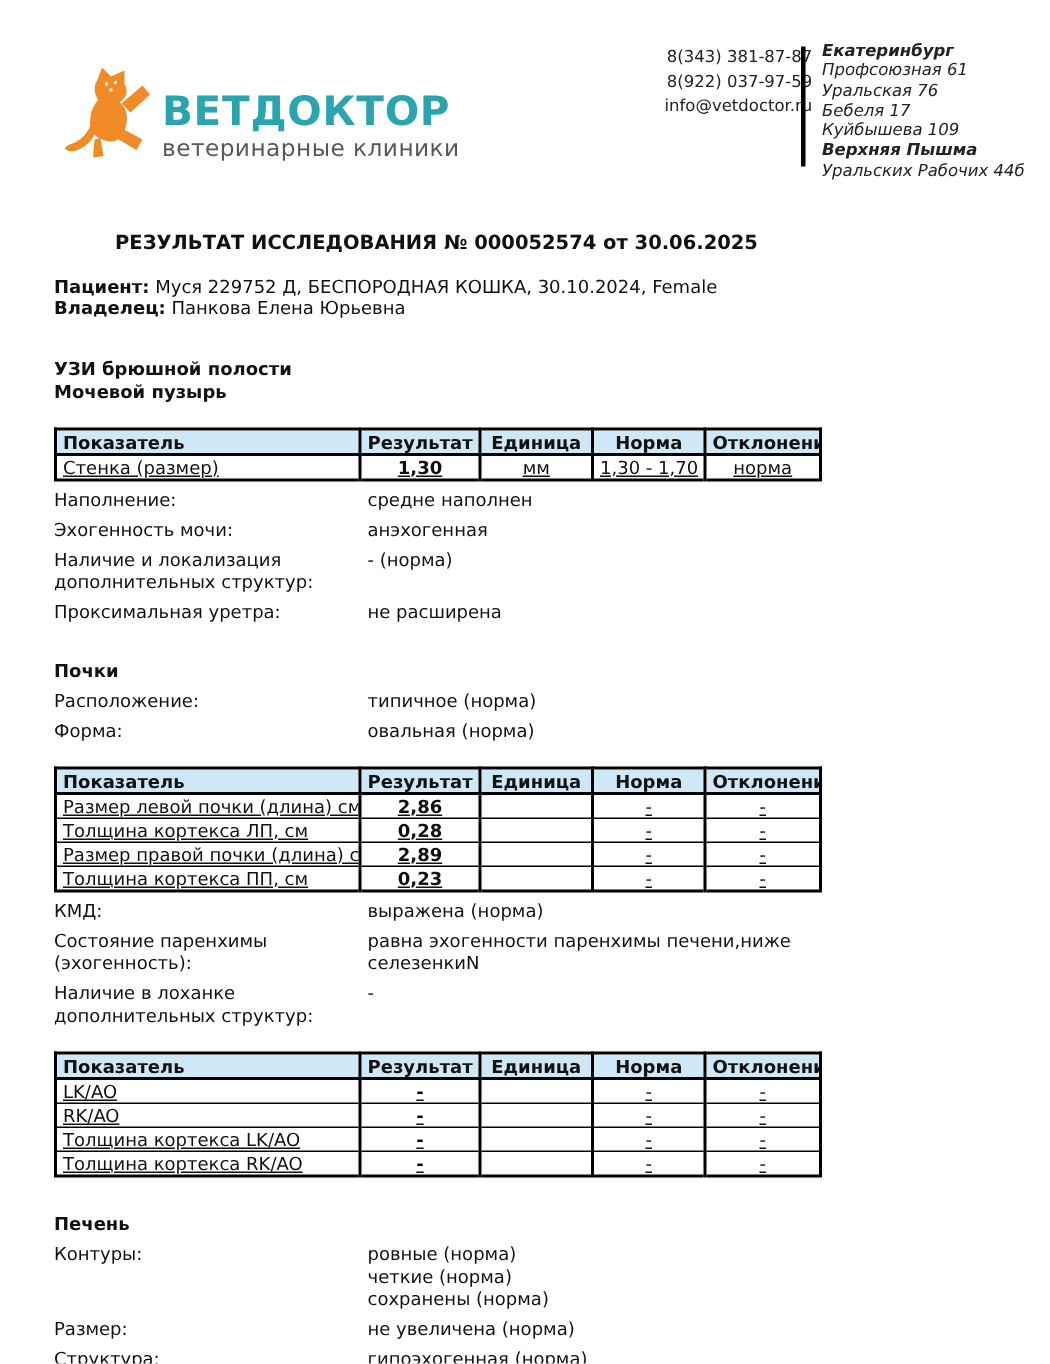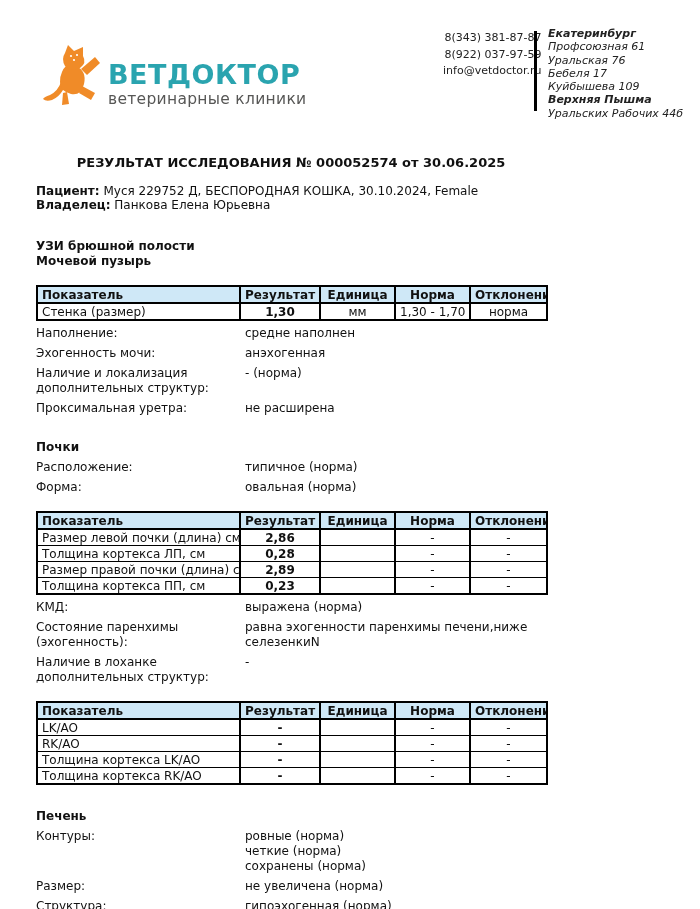--- a/index.html
+++ b/index.html
@@ -31,21 +31,21 @@
   .heading { font-weight:bold; font-size:12px; line-height:15px; }
   .heading.gap { margin-top:24px; }
 
   .kv { display:flex; margin:5px 0; line-height:15px; }
   .kv-label { width:209px; flex:none; }
   .kv-value { flex:1; }
 
   table.res { border-collapse:collapse; width:510px; margin:1px 0 4px 0; font-size:12px; table-layout:fixed; }
   table.res { border:2px solid #000;margin-top:16px; }
   table.res th, table.res td { border:2px solid #000; padding:0 4px; height:15px; line-height:14px; overflow:hidden; white-space:nowrap; }
-  table.res td { border-top-width:1px; border-bottom-width:1px; }
+  table.res td { border-top-width:1px; border-bottom-width:1px;text-decoration:underline; }
   table.res th { background:var(--table-header-bg); font-weight:bold; text-align:center; }
   table.res th.c0 { text-align:left; }
   table.res td.c0 { text-align:left; }
   table.res td { text-align:center; }
   table.res td.c1 { font-weight:bold; }
 </style>
 </head>
 <body>
 
 <div class="header">

